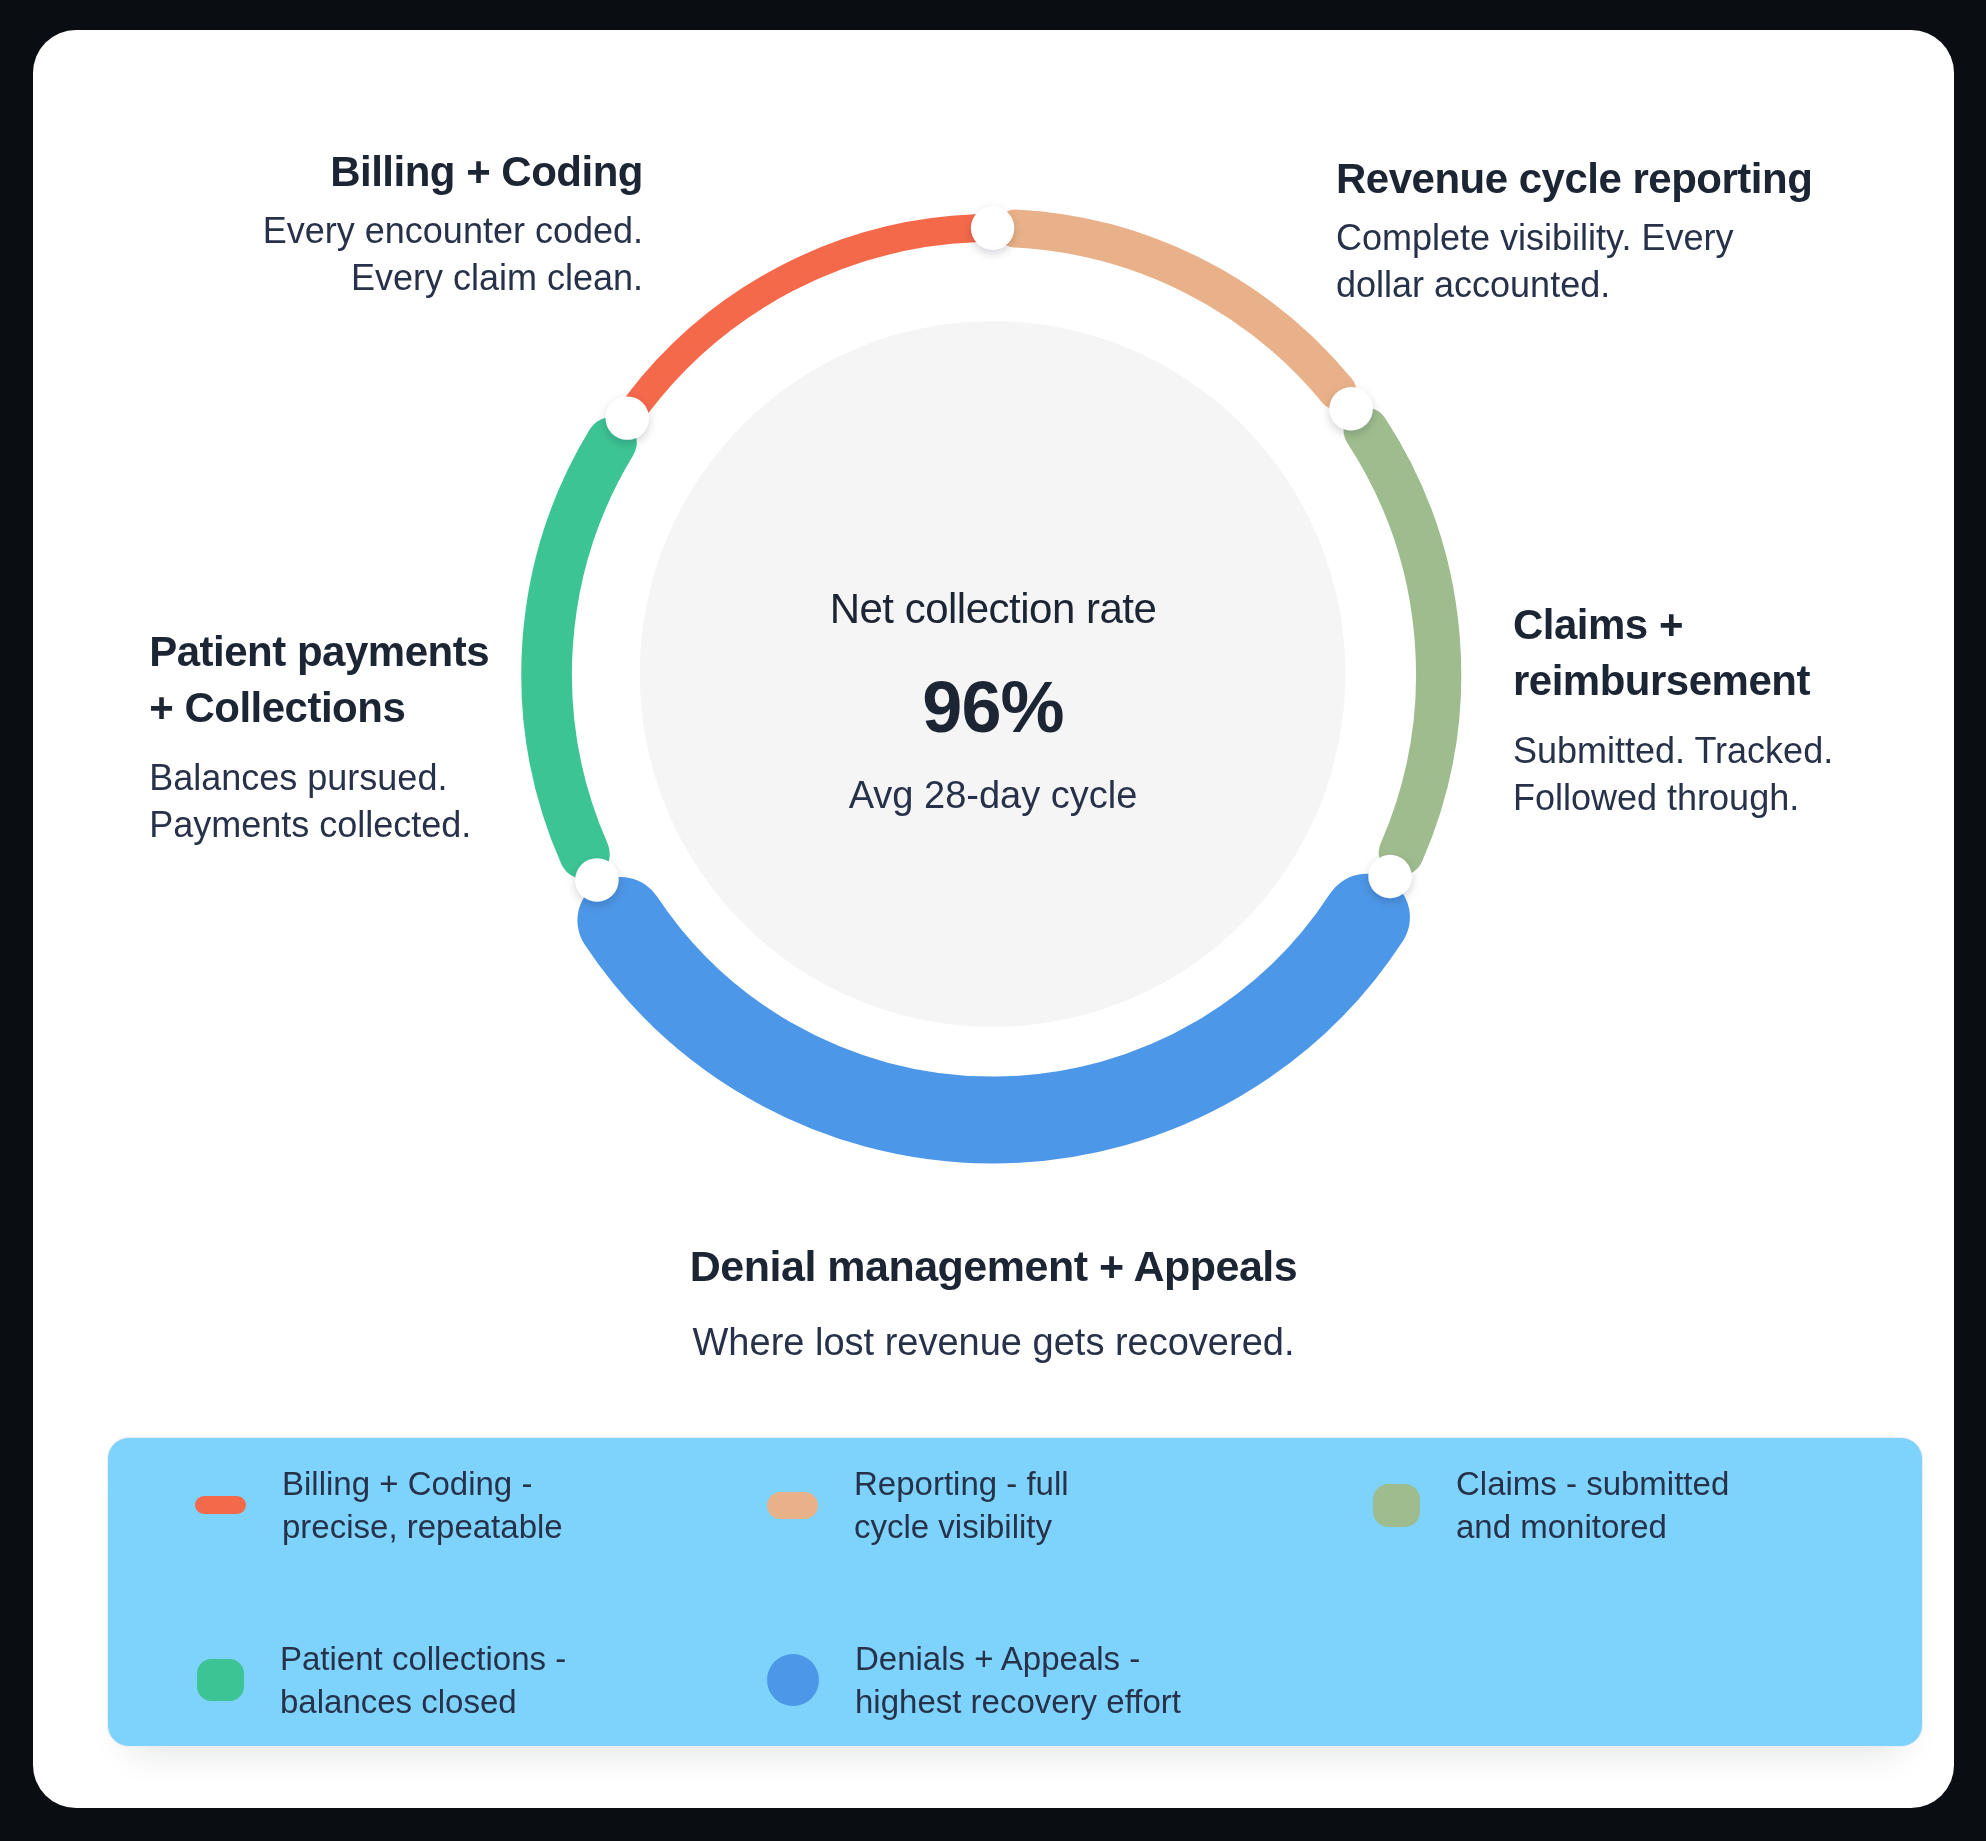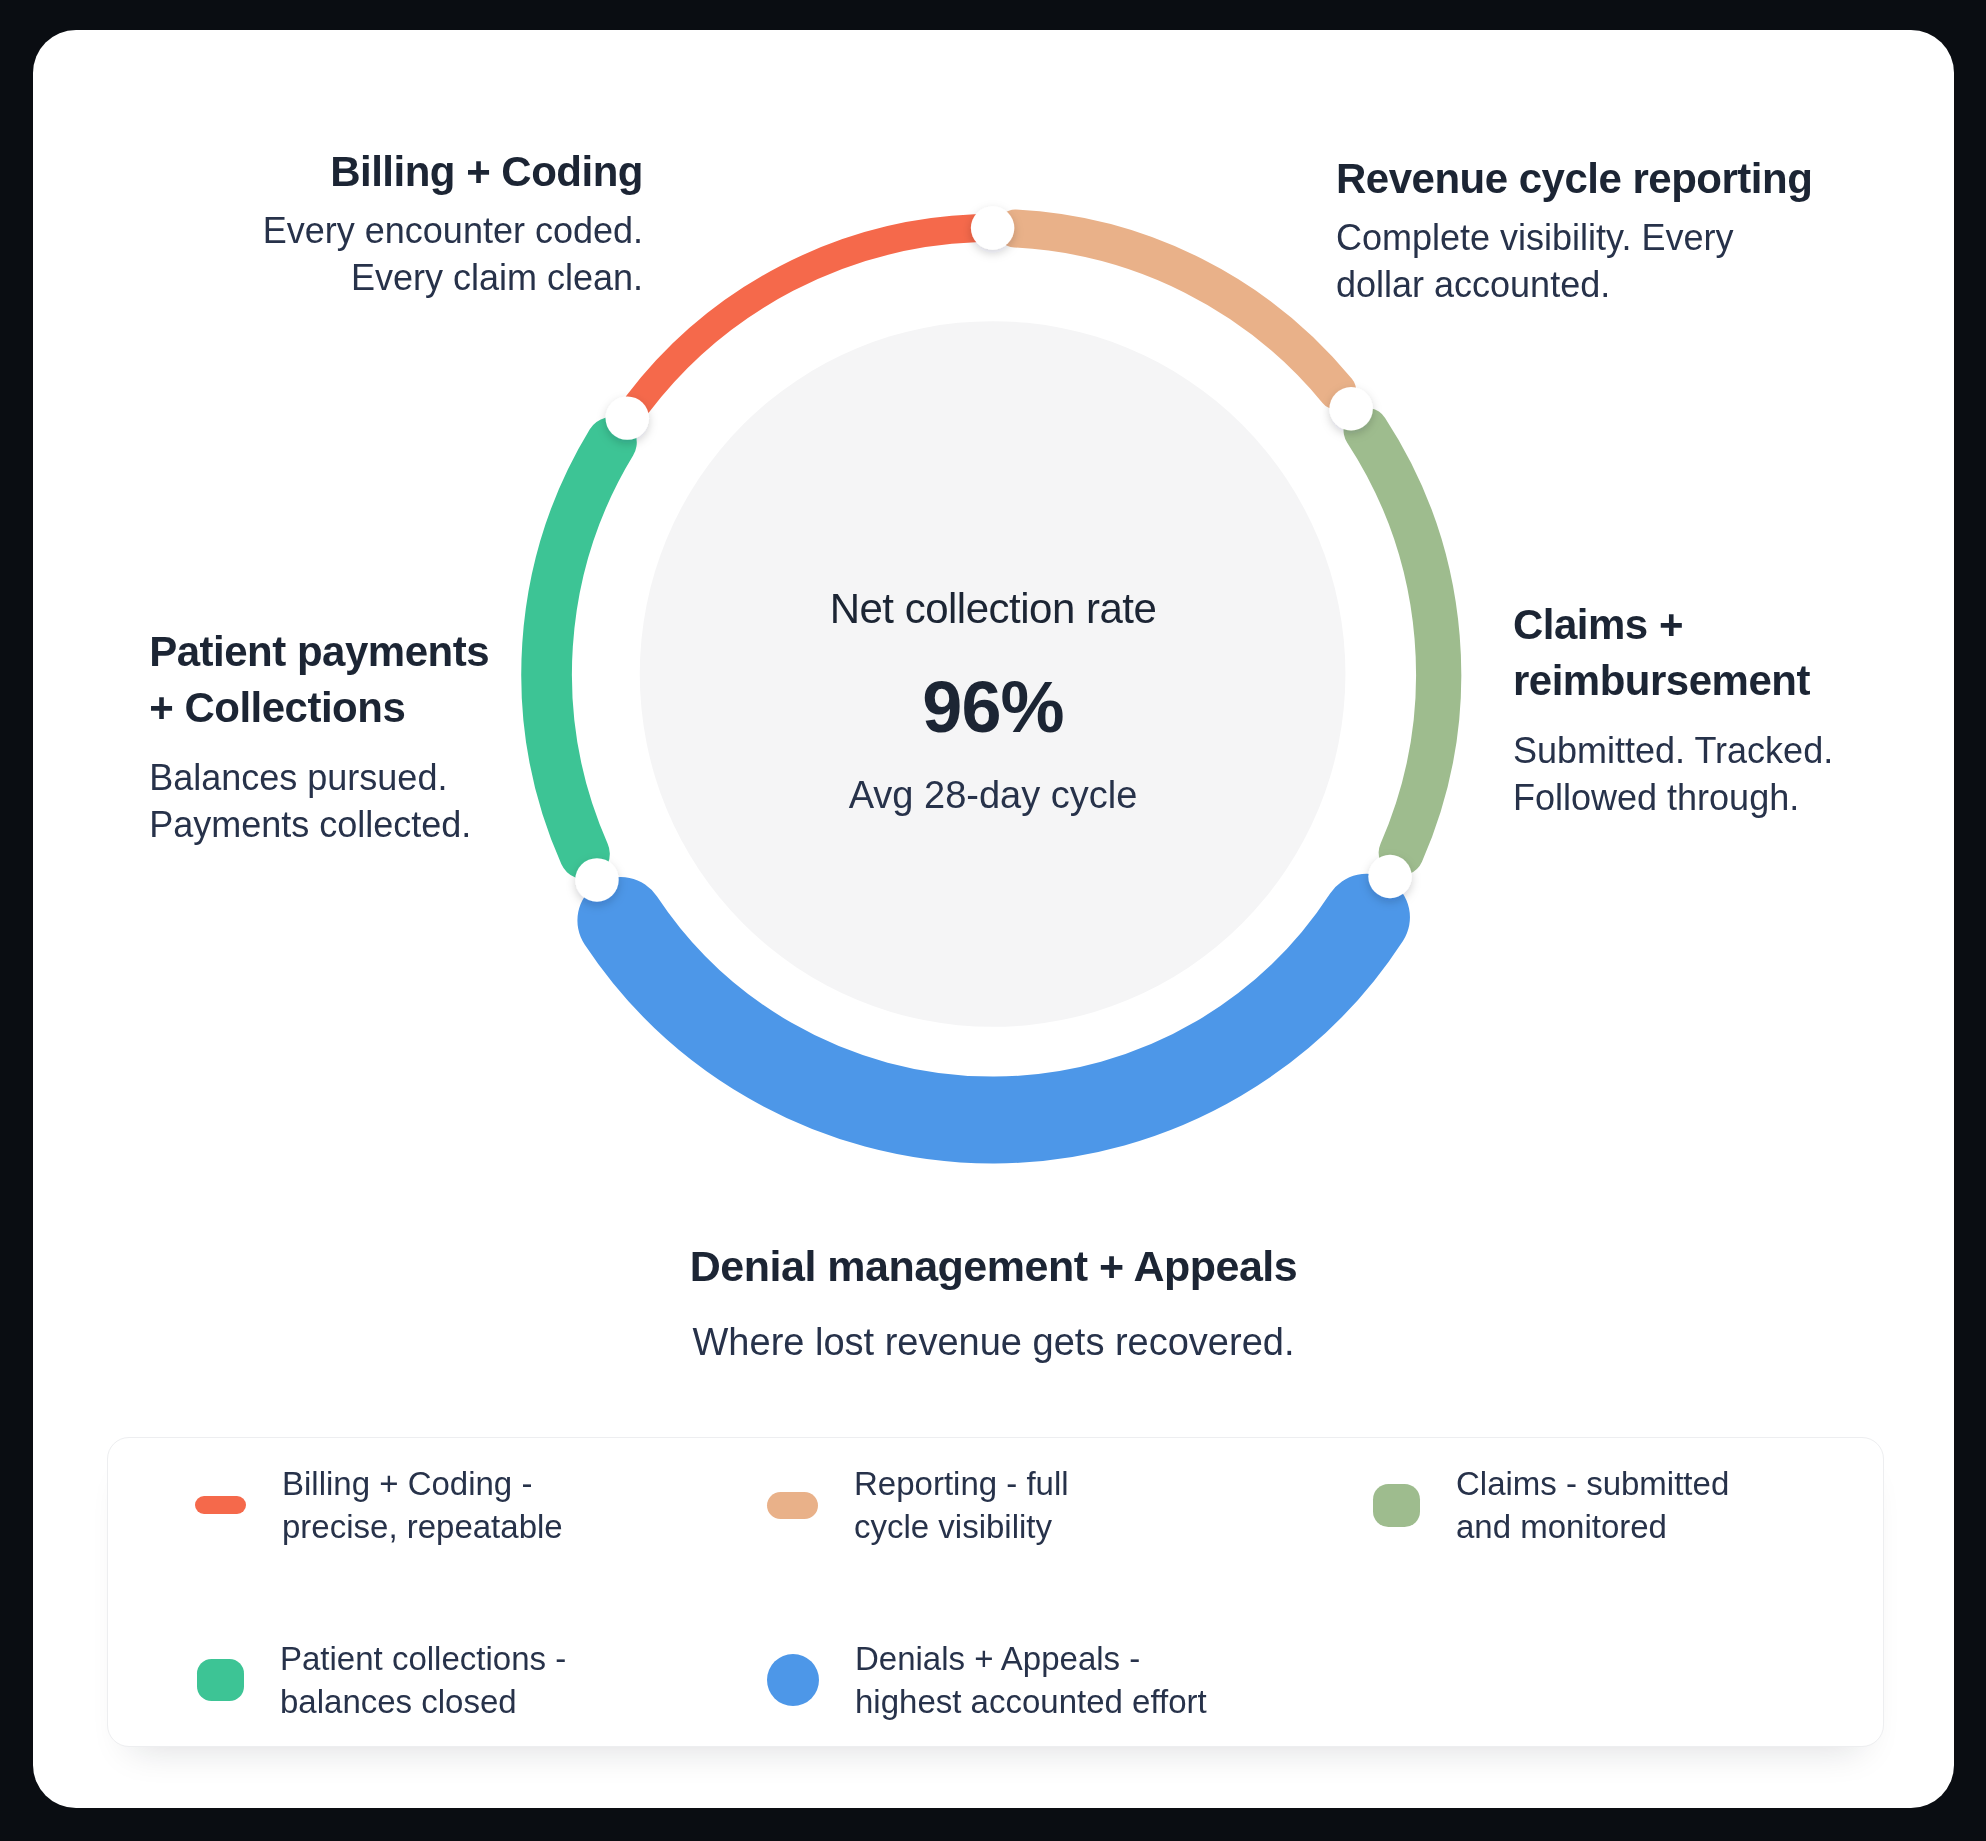--- a/index.html
+++ b/index.html
@@ -23,22 +23,22 @@
   .lbl-denials .h{font-size:43px;line-height:58px;}
   .lbl-denials .sub{margin-top:23.5px;font-size:38px;}
 
   .center-text{position:absolute;left:631px;top:583px;width:724px;text-align:center;color:#1C2534;}
   .center-title{font-size:42px;font-weight:400;line-height:51px;letter-spacing:-0.5px;}
   .center-value{font-size:72px;font-weight:700;line-height:83px;margin-top:32px;letter-spacing:-0.9px;}
   .center-sub{font-size:38px;font-weight:400;line-height:47px;margin-top:22.6px;color:#27324A;}
 
   
   .legend-card{position:absolute;left:107px;top:1437px;width:1775px;height:308px;
-    background:#ffffff;border:1.8px solid #EDEEF0;border-radius:22px;
-    box-shadow:0 23.5px 36px -23.5px rgba(16,24,40,0.16);}
+    background:#7dd3fc;border:1.8px solid #EDEEF0;border-radius:22px;
+    box-shadow:0 23.5px 36px -23.5px rgba(16,24,40,0.16);padding-left:39px;}
   .legend-item{position:absolute;display:flex;align-items:center;gap:36px;}
   .li-0{left:87px;top:24.4px;}
   .li-1{left:659px;top:24.4px;}
   .li-2{left:1265px;top:24.4px;}
   .li-3{left:89px;top:199px;}
   .li-4{left:659px;top:199px;}
   .swatch{flex:0 0 auto;}
   .legend-text{font-size:33px;line-height:43px;color:#27324A;font-weight:400;white-space:nowrap;}
 </style>
 </head>
@@ -141,18 +141,18 @@
       <span class="swatch" style="width:47px;height:42px;border-radius:14.5px;background:#3DC495"></span>
       <span class="legend-text">
         <div>Patient collections -</div>
         <div>balances closed</div>
       </span>
     </div>
     <div class="legend-item li-4">
       <span class="swatch" style="width:52px;height:52px;border-radius:26px;background:#4D97E8"></span>
       <span class="legend-text">
         <div>Denials + Appeals -</div>
-        <div>highest accounted effort</div>
+        <div>highest recovery effort</div>
       </span>
     </div>
   </div>
 </div>
 
 
 </body></html>

